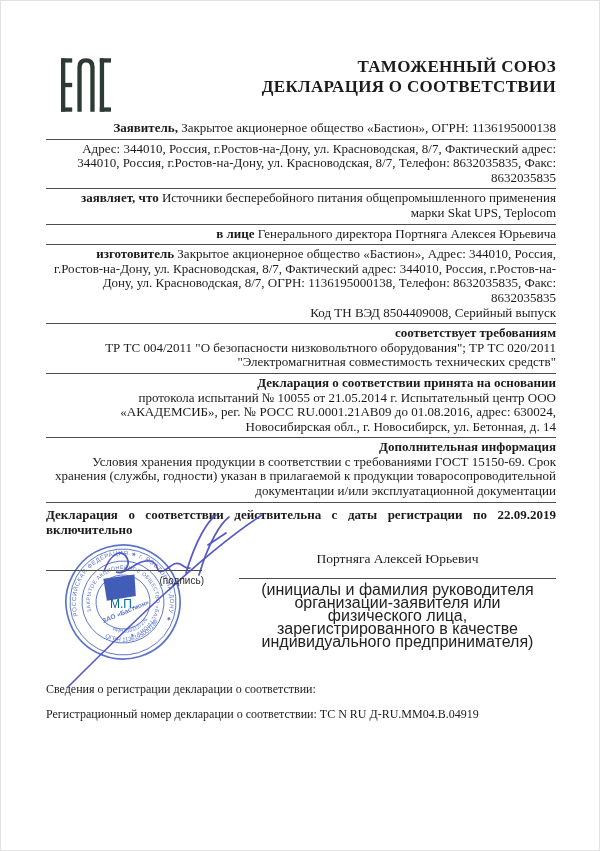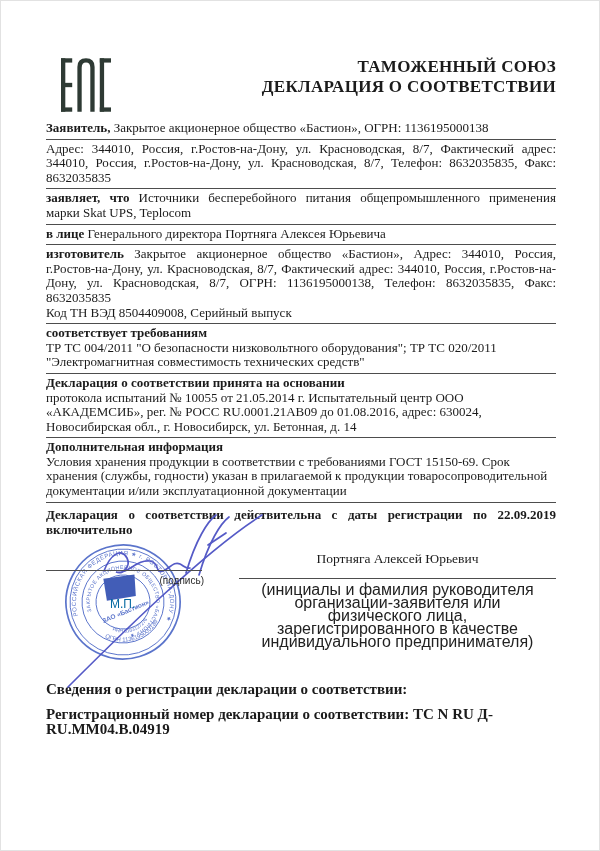--- a/index.html
+++ b/index.html
@@ -13,21 +13,21 @@
   
   .doc-header { display:flex; align-items:flex-start; height:74px; }
   .eac-logo { margin-left:15px; margin-top:8px; flex:0 0 auto; }
   .doc-title { flex:1; text-align:right; padding-left:40px; margin-top:12px;
     font-weight:bold; font-size:17px; line-height:19.5px; letter-spacing:.3px; }
 
   
   .row { font-size:13px; line-height:14.6px; padding:2px 0 3px 0;
          border-bottom:1px solid #4d4d4d; }
   .just { text-align:justify; }
-  .row p { margin:0; }
+  .row p { margin:0;text-align:right; }
   b { font-weight:bold; }
 
   .validity { font-size:13px; line-height:15px; font-weight:bold;
     text-align:justify; margin:4px 0 0 0; }
 
   
   .sig-zone { position:relative; height:133px; }
   .sig-line-left { position:absolute; left:0; top:33px; width:156px;
     border-top:1px solid #4d4d4d; }
   .sig-caption { position:absolute; left:58px; top:38px; width:100px;
@@ -39,21 +39,21 @@
   .sig-scribble { position:absolute; left:18px; top:-46px; width:212px; height:222px;
     pointer-events:none; }
   .head-block { position:absolute; left:193px; top:14px; width:317px; }
   .head-name { text-align:center; font-size:13.5px; line-height:15px;
     padding-bottom:12px; border-bottom:1px solid #4d4d4d; }
   .head-caption { width:292px; margin:4px auto 0 auto; text-align:center;
     font-family:"Liberation Sans", sans-serif; font-size:16px; line-height:13px;
     color:#222; }
 
   
-  .reg-block { margin-top:12px; font-size:15px; line-height:15px; font-weight:bold; }
+  .reg-block { margin-top:12px; font-size:12px; line-height:15px; font-weight:normal; }
   .reg-block p { margin:0 0 8px 0; }
 </style>
 </head>
 <body>
 
 <div class="page">
   <div class="content">
 
     <div class="doc-header">
       <div class="eac-logo">

